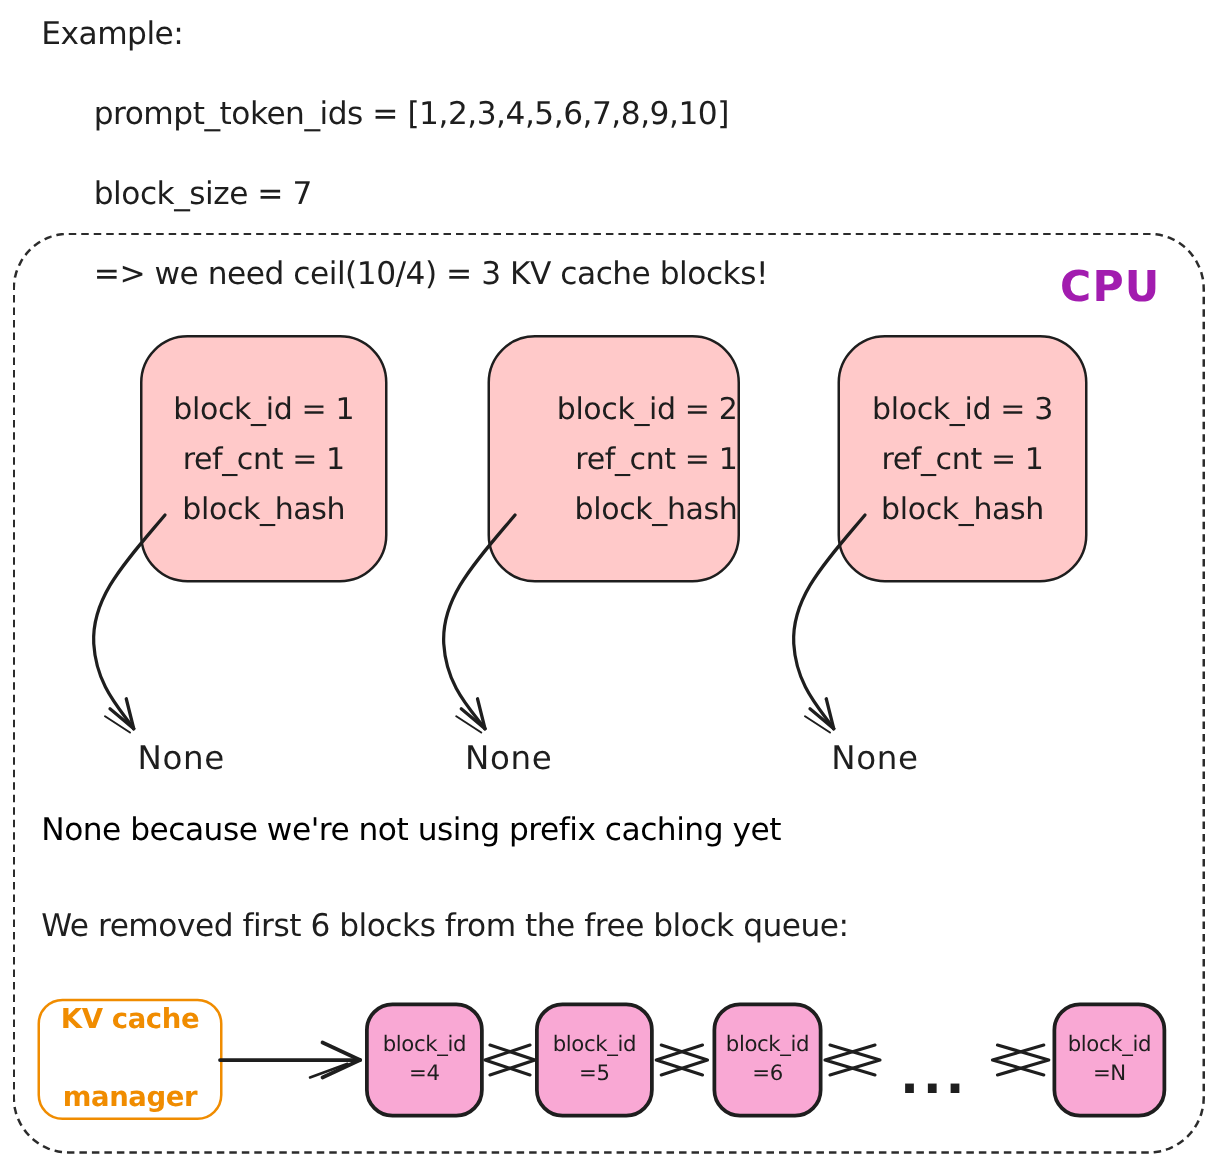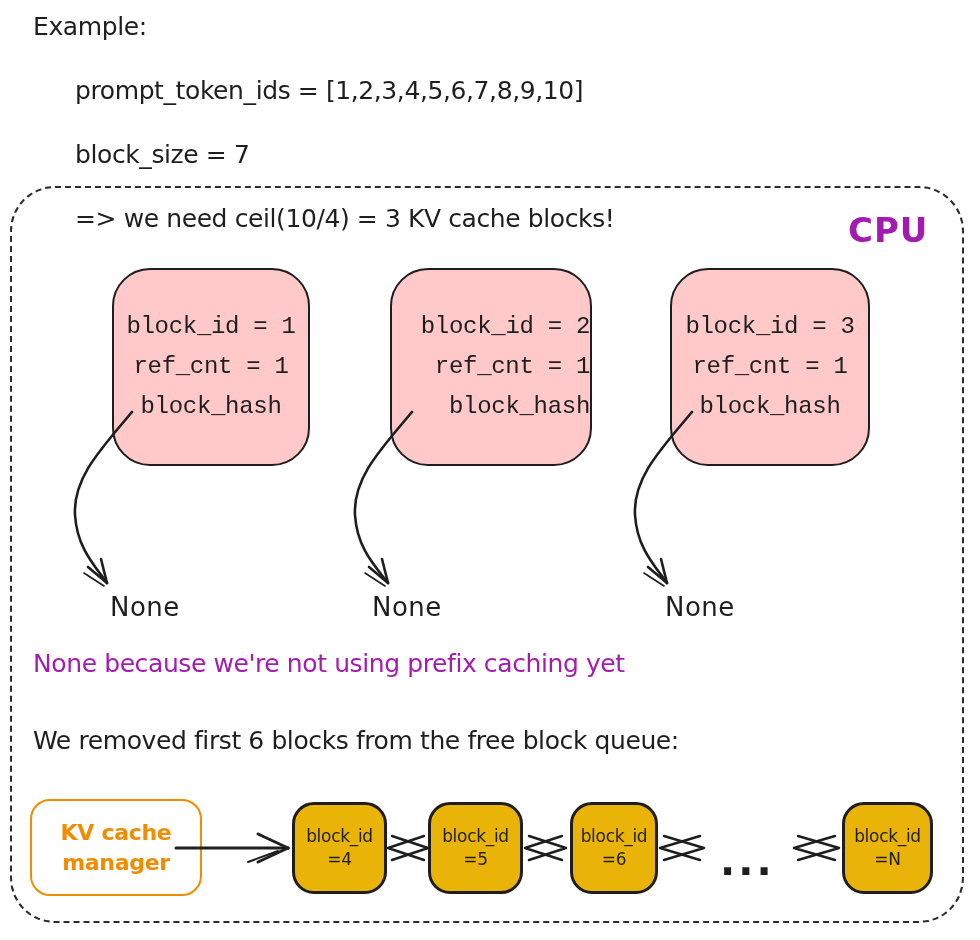--- a/index.html
+++ b/index.html
@@ -15,44 +15,44 @@
   .cpu-region{
     position:absolute;left:10px;top:186px;width:954px;height:737px;
     border:2.5px dashed #2b2b2b;border-radius:45px;box-sizing:border-box;
   }
   .cpu-label{position:absolute;left:848px;top:210px;font-size:34px;font-weight:700;color:#a21caf;letter-spacing:1px;}
   
   .cache-block{
     position:absolute;top:268px;height:198px;box-sizing:border-box;
     background:#ffc9c9;border:2.5px solid #1e1e1e;border-radius:38px;
     display:flex;flex-direction:column;justify-content:center;align-items:center;
-    font-size:24px;font-weight:500;line-height:40px;letter-spacing:-0.3px;font-family:Liberation Mono, monospace;
+    font-size:24px;font-weight:500;line-height:40px;letter-spacing:-0.3px;
   }
   .cache-block.b1{left:112px;width:198px;}
   .cache-block.b2{left:390px;width:202px;align-items:flex-end;}
   .cache-block.b3{left:670px;width:200px;}
   
   .none-label{position:absolute;top:592px;font-size:26px;font-weight:500;letter-spacing:0.5px;}
   .none-label.n1{left:110px;}
   .none-label.n2{left:372px;}
   .none-label.n3{left:665px;}
   
-  .prefix-note{position:absolute;left:33px;top:649px;font-size:25px;font-weight:500;color:#a21caf;letter-spacing:-0.4px;}
+  .prefix-note{position:absolute;left:33px;top:649px;font-size:25px;font-weight:500;color:#000000;letter-spacing:-0.4px;}
   .queue-caption{position:absolute;left:33px;top:726px;font-size:25px;font-weight:500;letter-spacing:-0.4px;}
   
   .kv-manager{
-    position:absolute;left:30px;top:799px;width:172px;height:97px;box-sizing:border-box;
+    position:absolute;left:30px;top:799px;width:148px;height:97px;box-sizing:border-box;
     border:2.5px solid #f08c00;border-radius:20px;background:#ffffff;
-    display:flex;flex-direction:column;justify-content:center;align-items:center;
+    display:flex;flex-direction:column;justify-content:space-between;align-items:center;
     font-size:22px;font-weight:600;color:#f08c00;line-height:30px;letter-spacing:-0.3px;
   }
   
   .queue-block{
     position:absolute;top:802px;width:95px;height:92px;box-sizing:border-box;
-    background:#eab308;border:3px solid #1e1e1e;border-radius:22px;
+    background:#f9a8d4;border:3px solid #1e1e1e;border-radius:22px;
     display:flex;flex-direction:column;justify-content:center;align-items:center;
     font-size:17px;font-weight:500;line-height:23px;letter-spacing:-0.3px;
   }
   .queue-block.q1{left:292px;}
   .queue-block.q2{left:428px;}
   .queue-block.q3{left:570px;width:88px;}
   .queue-block.q4{left:842px;width:91px;}
   .queue-ellipsis{position:absolute;left:720px;top:838px;font-size:40px;font-weight:900;letter-spacing:3px;color:#1e1e1e;}
   
   .arrow-layer{position:absolute;left:0;top:0;width:980px;height:940px;pointer-events:none;}

